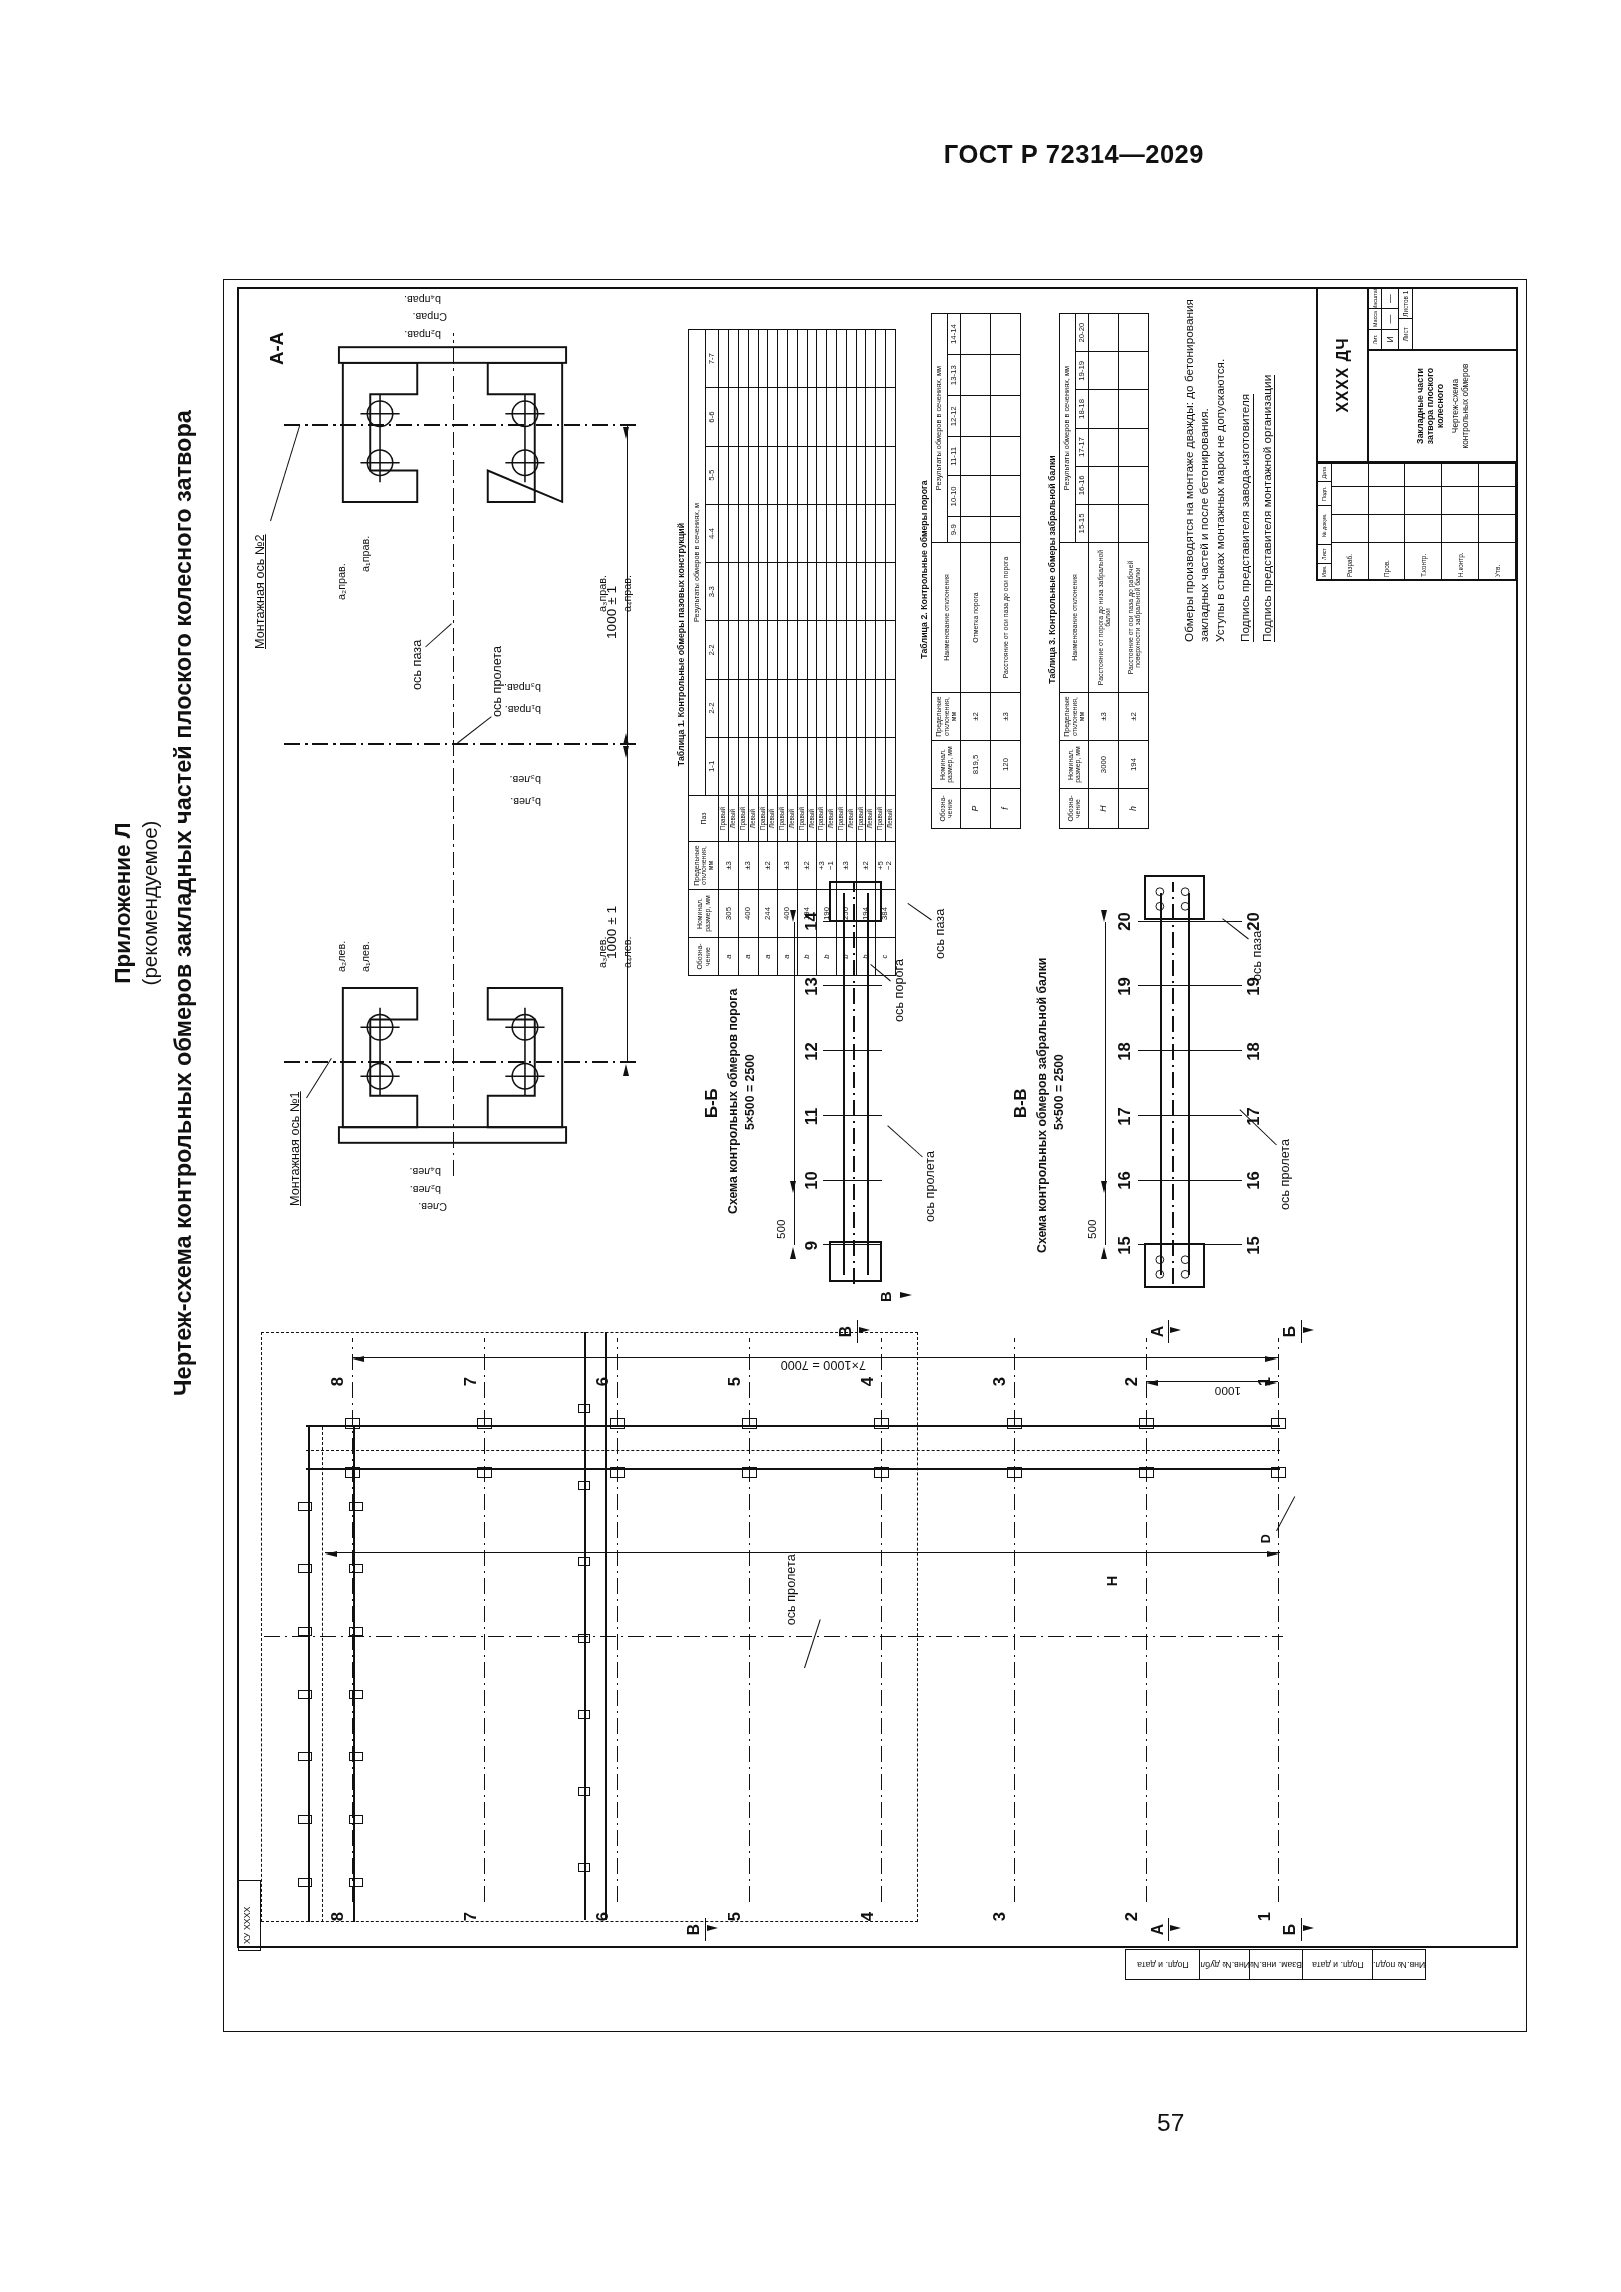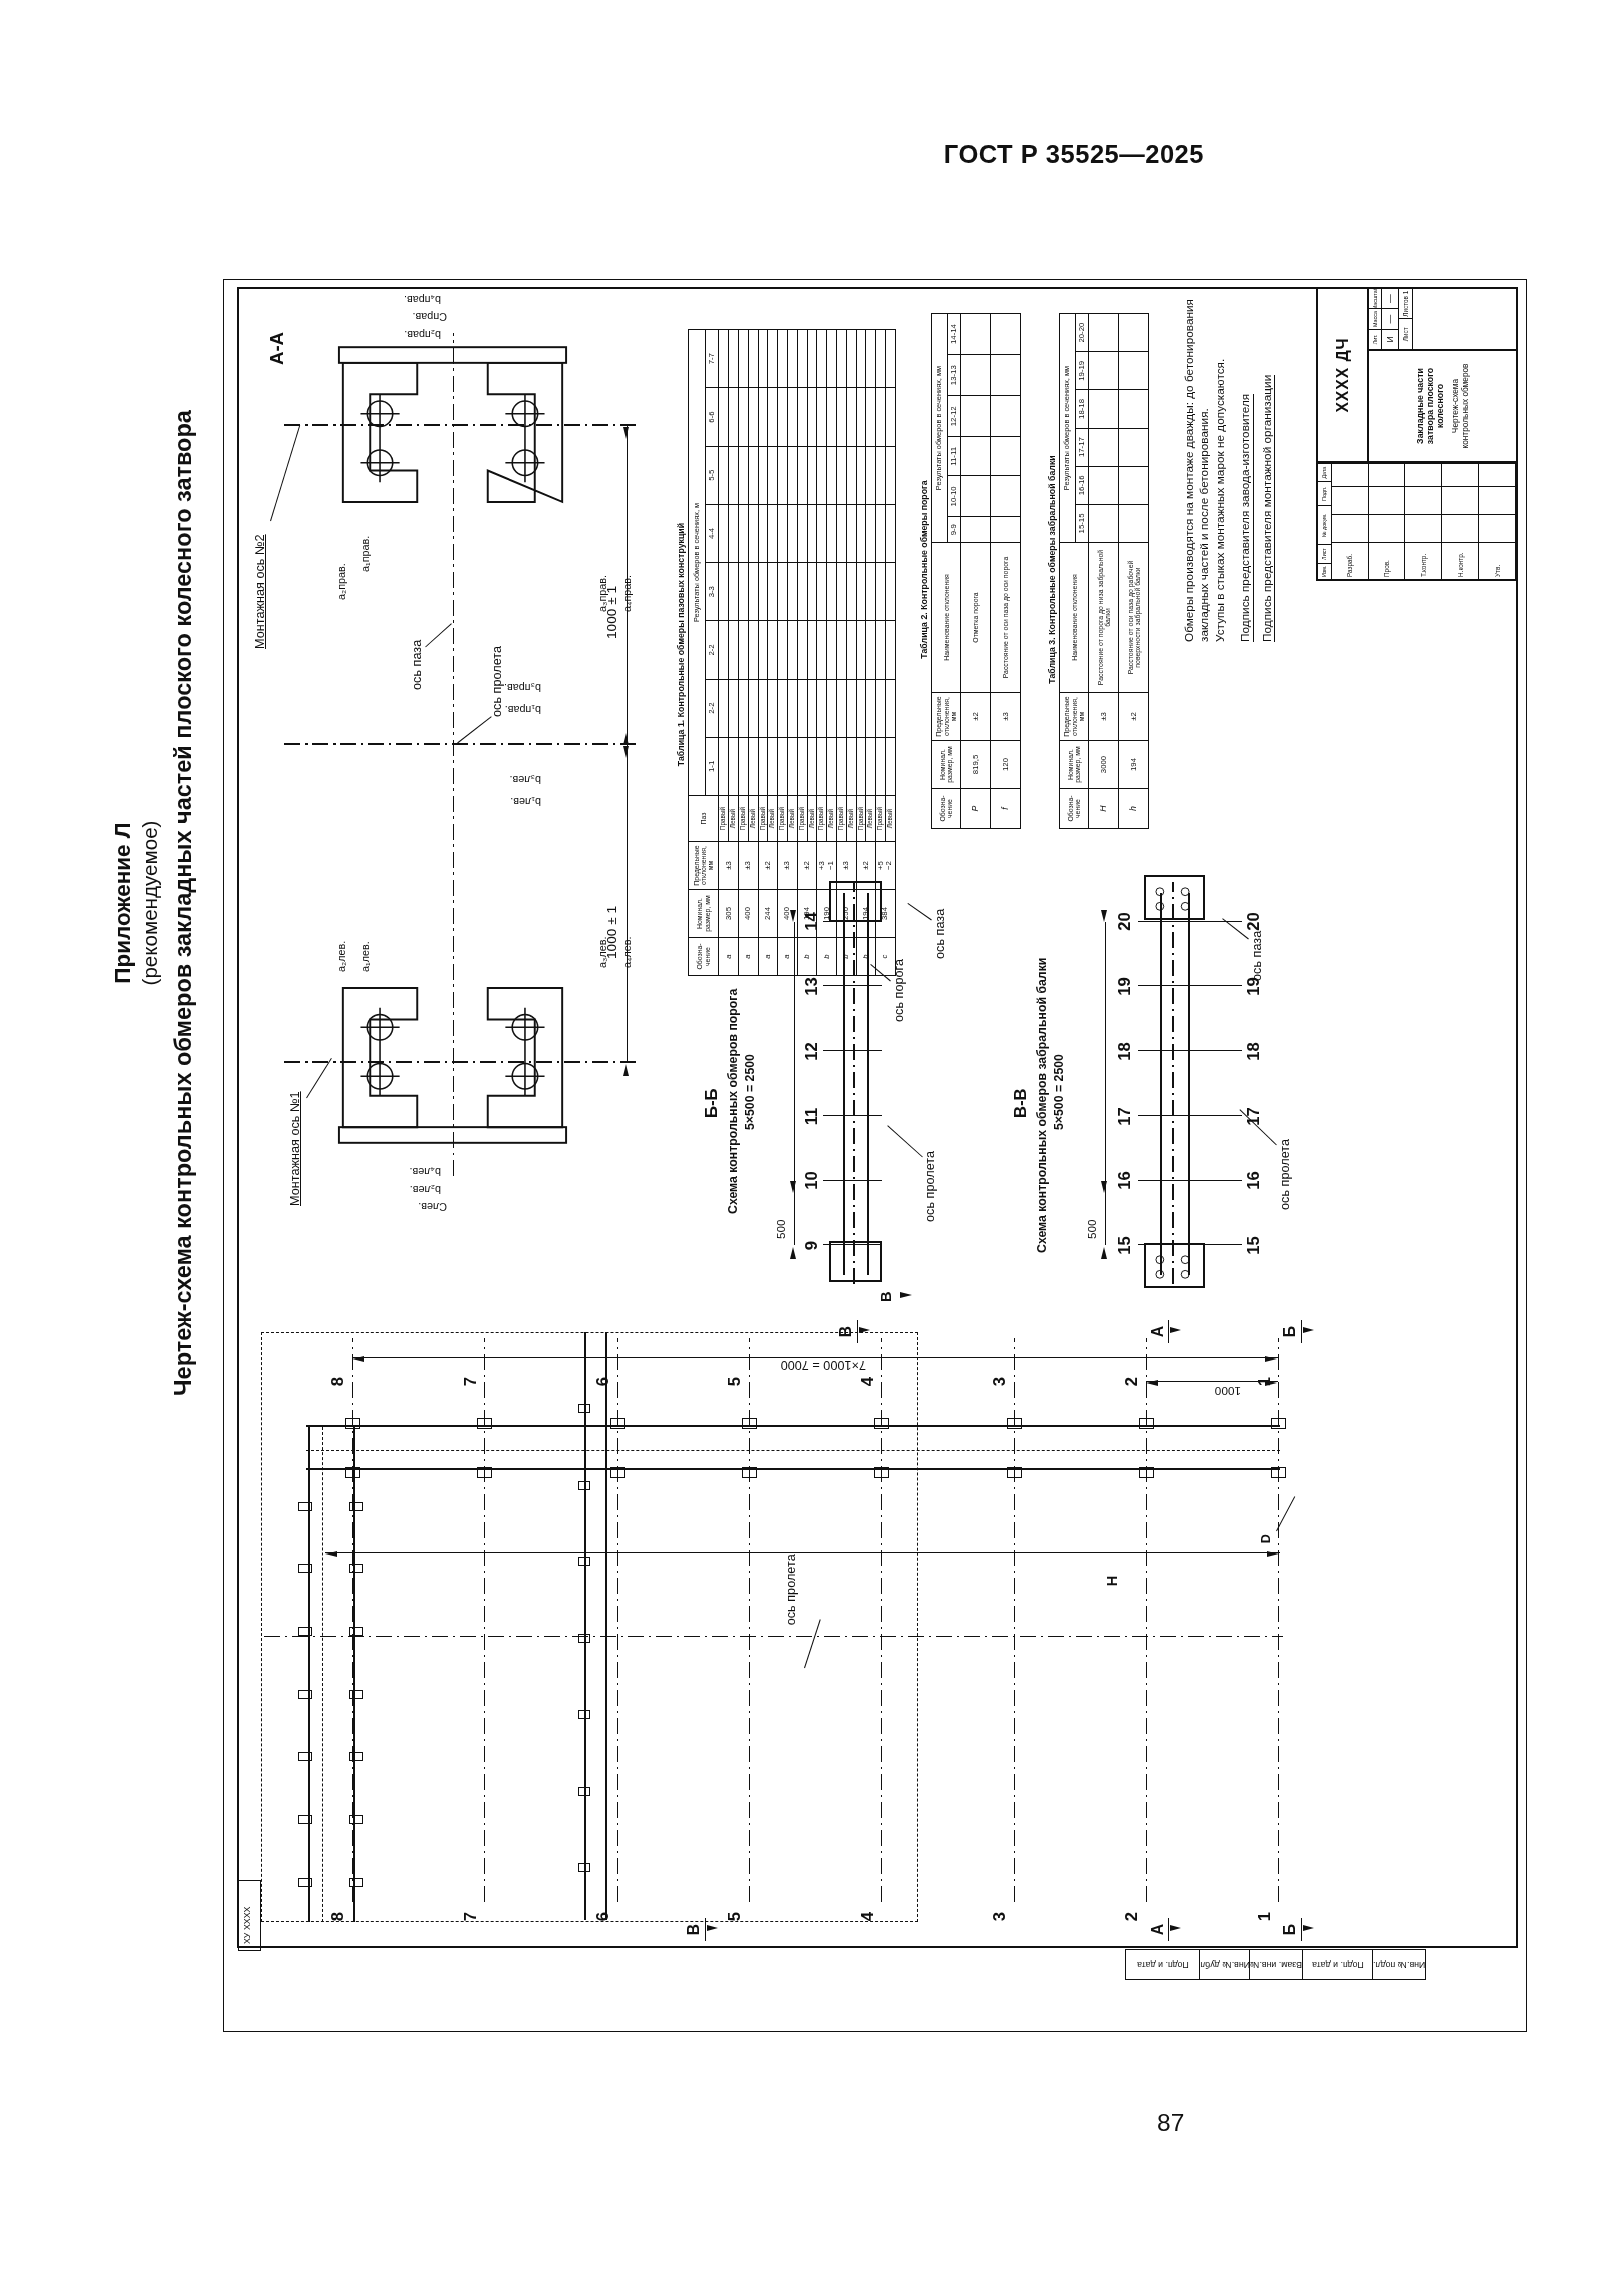--- a/index.html
+++ b/index.html
@@ -26,21 +26,21 @@
   .secnum{position:absolute;font-size:16.7px;font-weight:bold;width:29px;text-align:center;}
   .ttl{font-size:8.8px;font-weight:bold;text-align:center;margin-bottom:2px;white-space:nowrap;}
   .bigt{font-weight:bold;text-align:center;}
   .stc{border:1px solid #111;box-sizing:border-box;overflow:hidden;font-size:6.4px;display:flex;align-items:center;justify-content:center;text-align:center;}
 </style>
 </head>
 <body>
 
 <div class="page">
 
-  <div class="abs" style="left:735px;top:140px;width:469px;text-align:right;font-size:25.5px;font-weight:bold;letter-spacing:0.5px;">ГОСТ Р 35525—2025</div>
+  <div class="abs" style="left:735px;top:140px;width:469px;text-align:right;font-size:25.5px;font-weight:bold;letter-spacing:0.5px;">ГОСТ Р 72314—2029</div>
 
   <div class="abs" style="left:110px;top:355px;width:1096px;height:90px;transform:rotate(-90deg) translate(-1096px,0);transform-origin:0 0;">
     <div style="text-align:center;font-size:22.5px;font-weight:bold;">Приложение Л</div>
     <div style="text-align:center;font-size:20.6px;margin-top:2px;">(рекомендуемое)</div>
     <div style="text-align:center;font-size:23.5px;font-weight:bold;margin-top:7.8px;">Чертеж-схема контрольных обмеров закладных частей плоского колесного затвора</div>
   </div>
 
   <div class="abs" style="left:223px;top:279px;width:1302px;height:1751px;border:1.5px solid #111;"></div>
 
   <div id="sheet">
@@ -769,15 +769,15 @@
       </div>
       <div style="width: 52px; border-width: 1.5px 1.5px 1.5px 0px; border-top-style: solid; border-right-style: solid; border-bottom-style: solid; border-top-color: rgb(17, 17, 17); border-right-color: rgb(17, 17, 17); border-bottom-color: rgb(17, 17, 17); border-image: initial; border-left-style: initial; border-left-color: initial; display: flex; align-items: center; justify-content: center; overflow: hidden;">
         <span style="transform: rotate(180deg); font-size: 8.8px; white-space: nowrap;">Инв.№ подл.</span>
       </div>
     </div>
 
   <div class="abs" style="left:238px;top:1880px;width:20.6px;height:69px;border:1.5px solid #111;">
     <span class="abs" style="left:2.9px;top:63px;transform:rotate(-90deg);transform-origin:0 0;font-size:8.8px;white-space:nowrap;">ХУ XXXX</span>
   </div>
 
-  <div class="abs" style="left:1157px;top:2109px;font-size:24.5px;">87</div>
+  <div class="abs" style="left:1157px;top:2109px;font-size:24.5px;">57</div>
 </div>
 
 
 </body></html>

